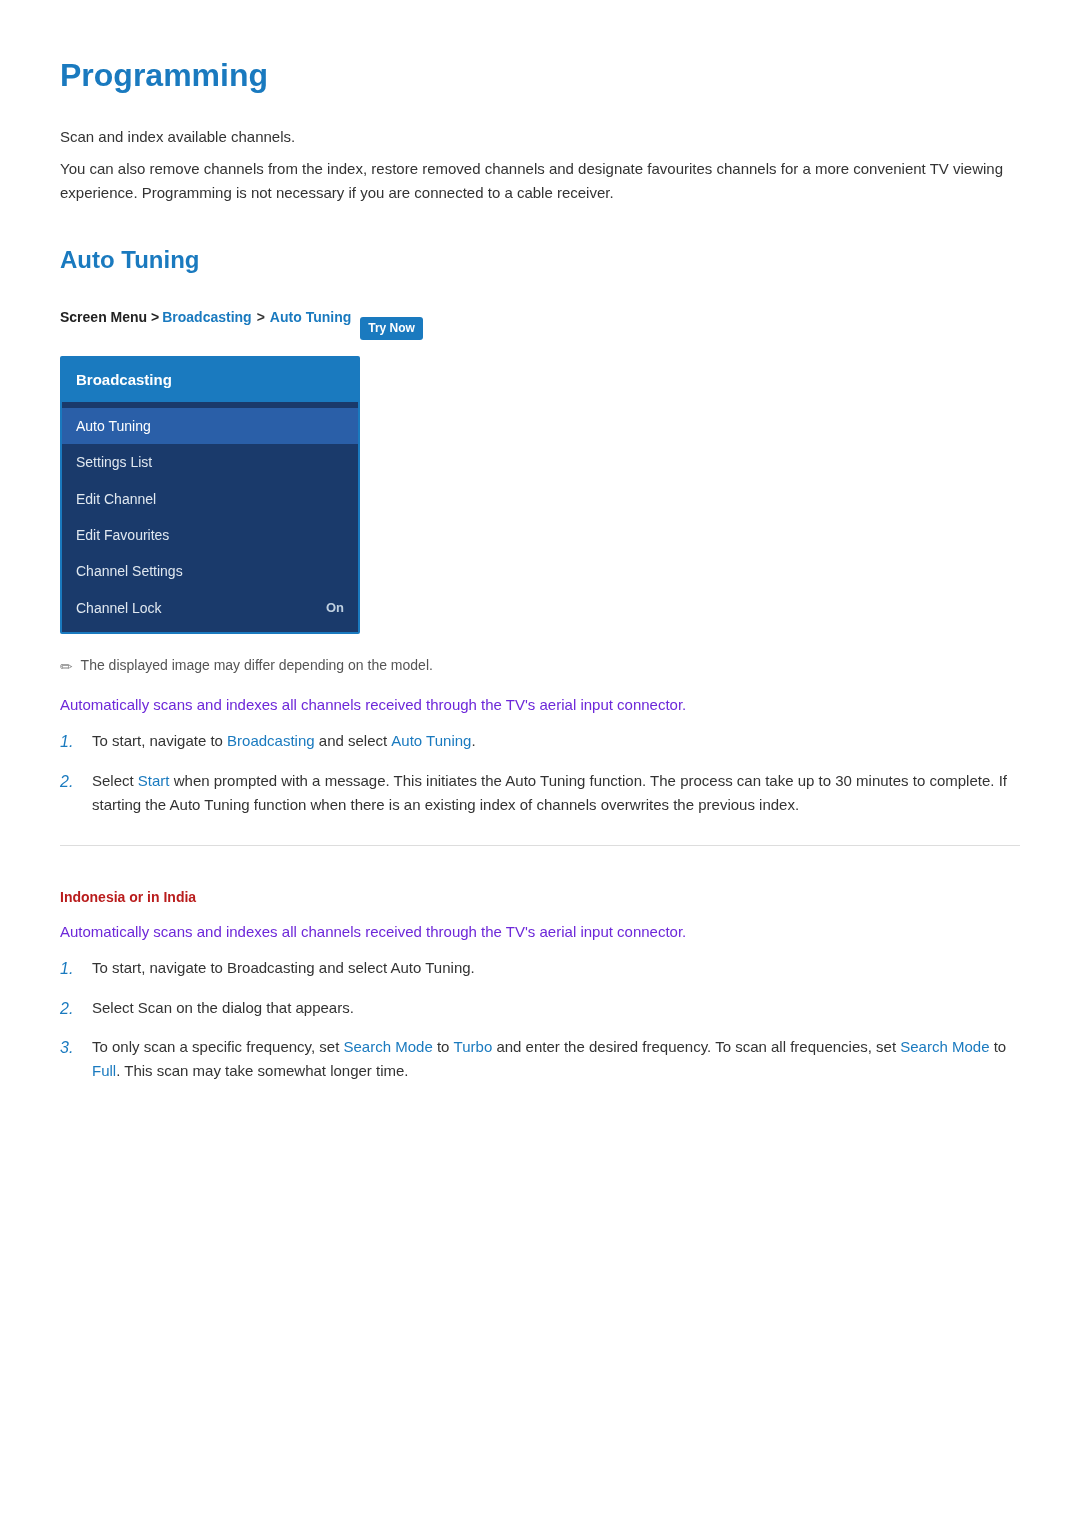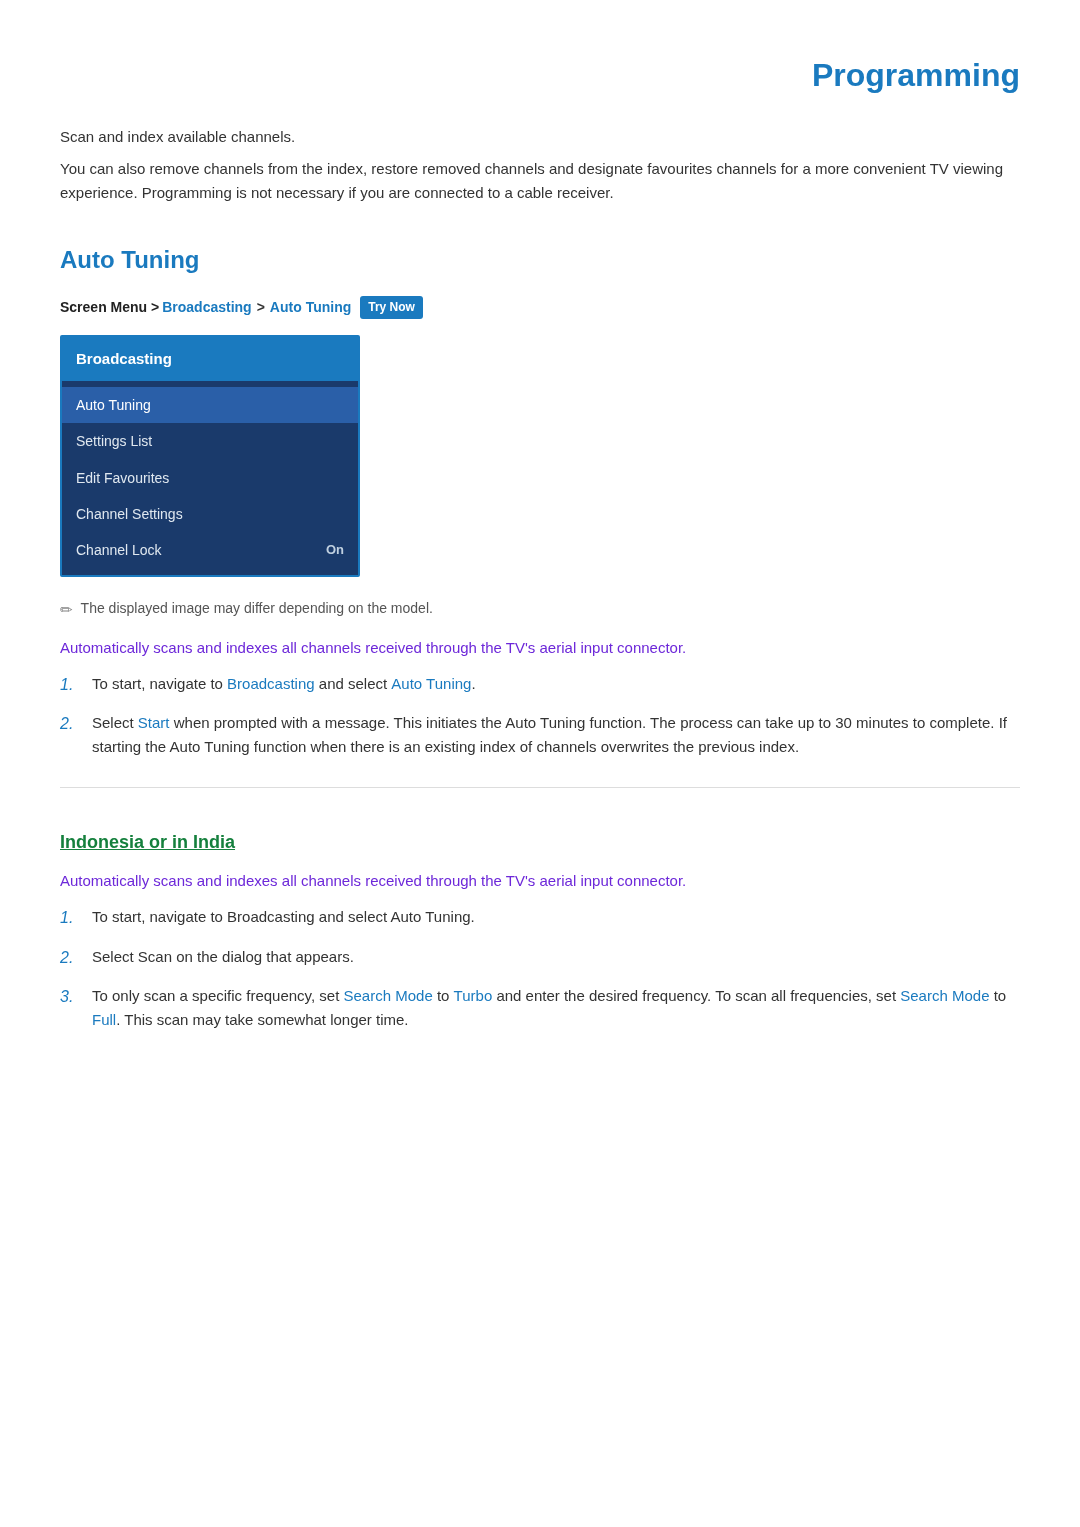--- a/index.html
+++ b/index.html
@@ -17,44 +17,42 @@
       padding: 40px 60px;
       max-width: 1080px;
     }
 
     .page-title {
       font-size: 32px;
       font-weight: 600;
       color: #1a7abf;
       margin-bottom: 24px;
       margin-top: 10px;
-      text-align: right;
     }
 
     .intro-text {
       margin-bottom: 8px;
       color: #333;
       font-size: 15px;
     }
 
     .section-title {
       font-size: 24px;
       font-weight: 600;
       color: #1a7abf;
       margin-top: 36px;
       margin-bottom: 16px;
     }
 
     .subsection-title {
-      font-size: 18px;
-      font-weight: 600;
-      color: #15803d;
+      font-size: 14px;
+      font-weight: 600;
+      color: #b91c1c;
       margin-top: 40px;
       margin-bottom: 12px;
-      text-decoration: underline;
     }
 
     .breadcrumb {
       font-size: 14px;
       font-weight: 600;
       color: #222;
       margin-bottom: 14px;
       display: flex;
       align-items: center;
       gap: 3px;
@@ -74,20 +72,21 @@
     .try-now-badge {
       display: inline-block;
       background: #1a7abf;
       color: white;
       font-size: 12px;
       font-weight: 600;
       padding: 2px 8px;
       border-radius: 3px;
       margin-left: 6px;
       vertical-align: middle;
+      margin-top: 21px;
     }
 
     .menu-box {
       border: 2px solid #1a7abf;
       border-radius: 2px;
       width: 300px;
       margin: 16px 0 20px 0;
       overflow: hidden;
     }
 
@@ -202,20 +201,23 @@
 <div class="menu-box">
   <div class="menu-header">Broadcasting</div>
   <div class="menu-items">
     <div class="menu-item active">
       <span>Auto Tuning</span>
     </div>
     <div class="menu-item">
       <span>Settings List</span>
     </div>
     <div class="menu-item">
+      <span>Edit Channel</span>
+    </div>
+    <div class="menu-item">
       <span>Edit Favourites</span>
     </div>
     <div class="menu-item">
       <span>Channel Settings</span>
     </div>
     <div class="menu-item">
       <span>Channel Lock</span>
       <span class="menu-item-value">On</span>
     </div>
   </div>

